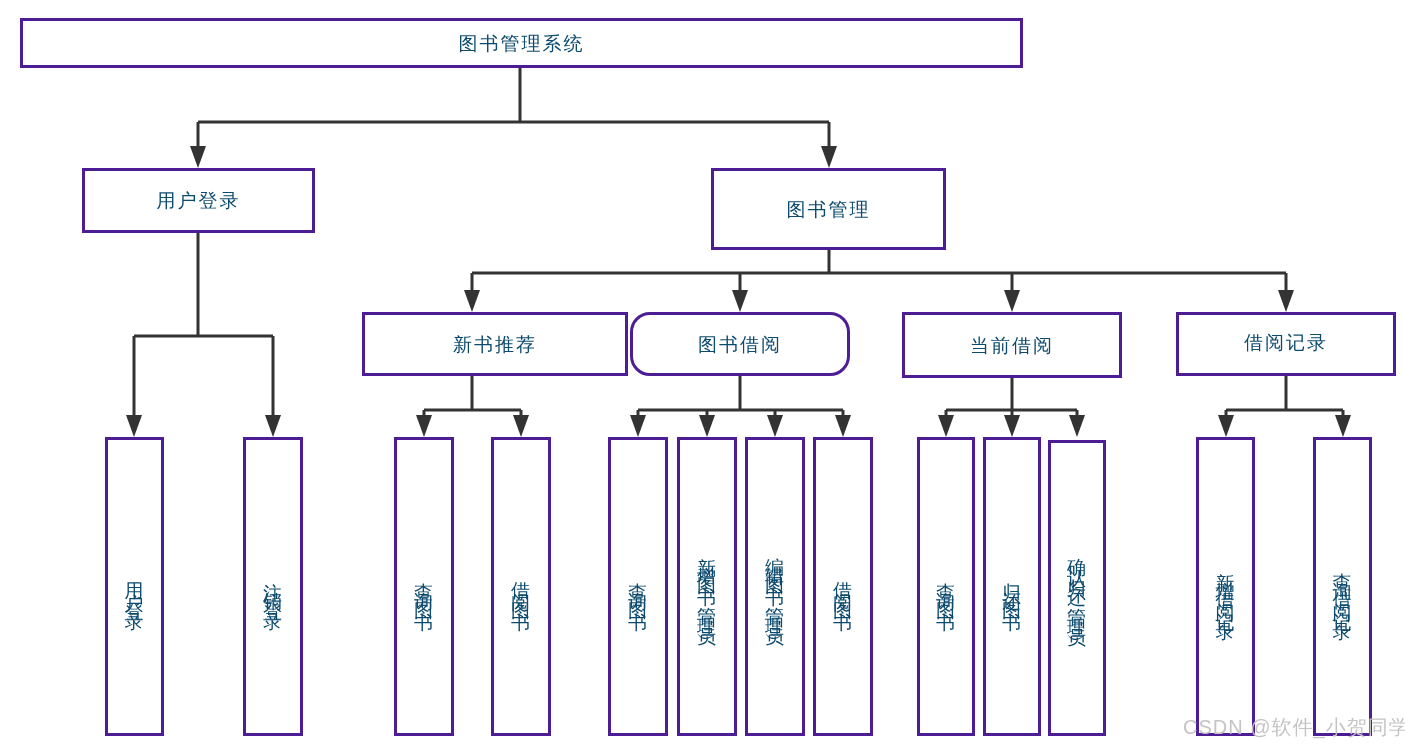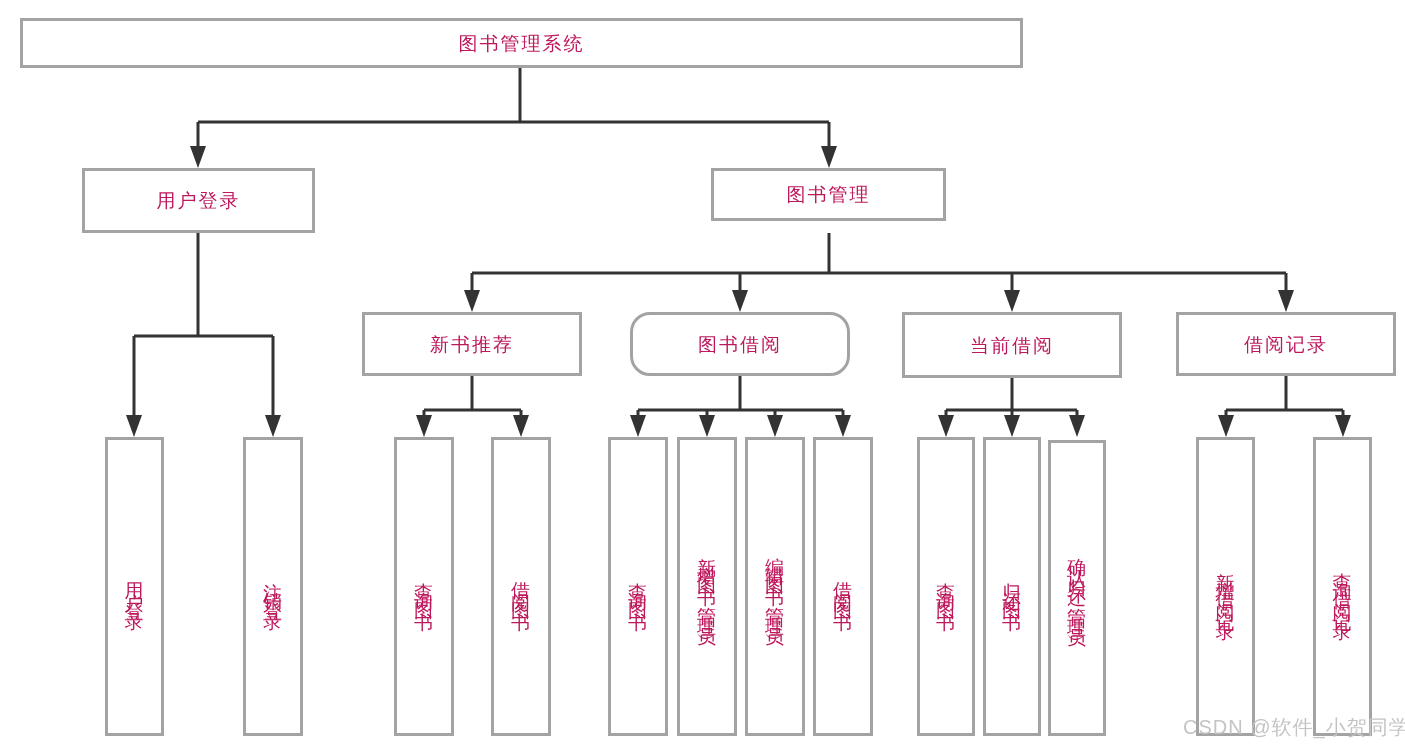--- a/index.html
+++ b/index.html
@@ -13,22 +13,22 @@
   }
   #connectors {
     position: absolute;
     left: 0; top: 0;
     width: 1405px; height: 747px;
   }
   .node {
     position: absolute;
     box-sizing: border-box;
     background: #ffffff;
-    border: 3px solid #a3a3a3;
-    color: #be185d;
+    border: 3px solid #4c1d95;
+    color: #0c4a6e;
     display: flex;
     align-items: center;
     justify-content: center;
     font-size: 19px;
     letter-spacing: 2px;
     text-align: center;
     line-height: 1;
   }
   .node.v {
     writing-mode: vertical-rl;
@@ -114,26 +114,26 @@
       <polygon points="1004,415 1020,415 1012,437"></polygon>
       <polygon points="1069,415 1085,415 1077,437"></polygon>
       <polygon points="1218,415 1234,415 1226,437"></polygon>
       <polygon points="1335,415 1351,415 1343,437"></polygon>
     </g>
   </svg>
 
   <div class="node" style="left:20px; top:18px; width:1003px; height:50px;">图书管理系统</div>
 
   <div class="node" style="left:82px; top:168px; width:233px; height:65px;">用户登录</div>
-  <div class="node" style="left:711px; top:168px; width:235px; height:53px;">图书管理</div>
+  <div class="node" style="left:711px; top:168px; width:235px; height:82px;">图书管理</div>
 
-  <div class="node" style="left:362px; top:312px; width:220px; height:64px;">新书推荐</div>
+  <div class="node" style="left:362px; top:312px; width:266px; height:64px;">新书推荐</div>
   <div class="node" style="left:630px; top:312px; width:220px; height:64px;border-radius:20px;">图书借阅</div>
   <div class="node" style="left:902px; top:312px; width:220px; height:66px;">当前借阅</div>
-  <div class="node" style="left:1176px; top:312px; width:220px; height:64px;">借阅记录</div>
+  <div class="node" style="left:1176px; top:312px; width:220px; height:64px;font-family:Liberation Mono, monospace;">借阅记录</div>
 
   <div class="node v" style="left:105px; top:437px; width:59px; height:299px;">用户登录</div>
   <div class="node v" style="left:243px; top:437px; width:60px; height:299px;">注销登录</div>
 
   <div class="node v" style="left:394px; top:437px; width:60px; height:299px;">查询图书</div>
   <div class="node v" style="left:491px; top:437px; width:60px; height:299px;">借阅图书</div>
 
   <div class="node v" style="left:608px; top:437px; width:60px; height:299px;">查询图书</div>
   <div class="node v" style="left:677px; top:437px; width:60px; height:299px;">新增图书（管理员）</div>
   <div class="node v" style="left:745px; top:437px; width:60px; height:299px;">编辑图书（管理员）</div>

